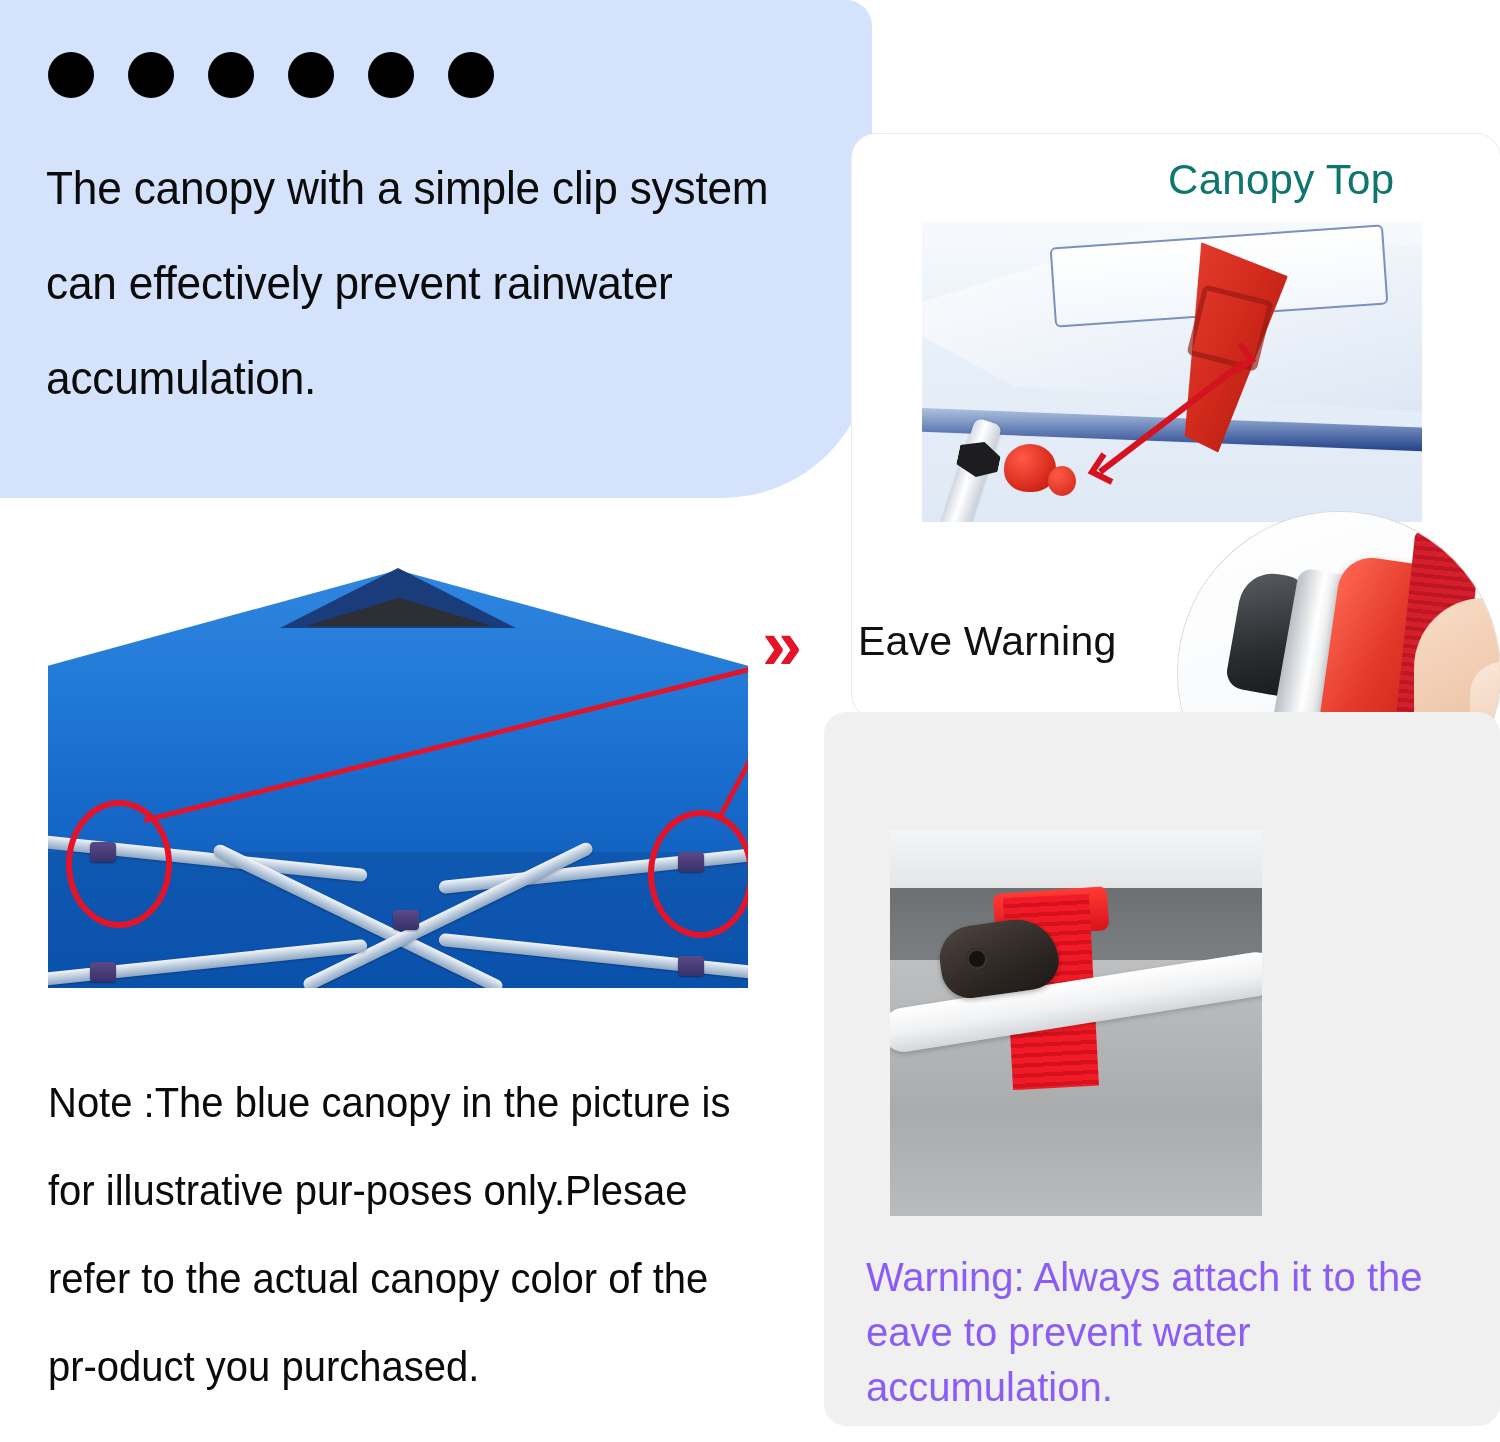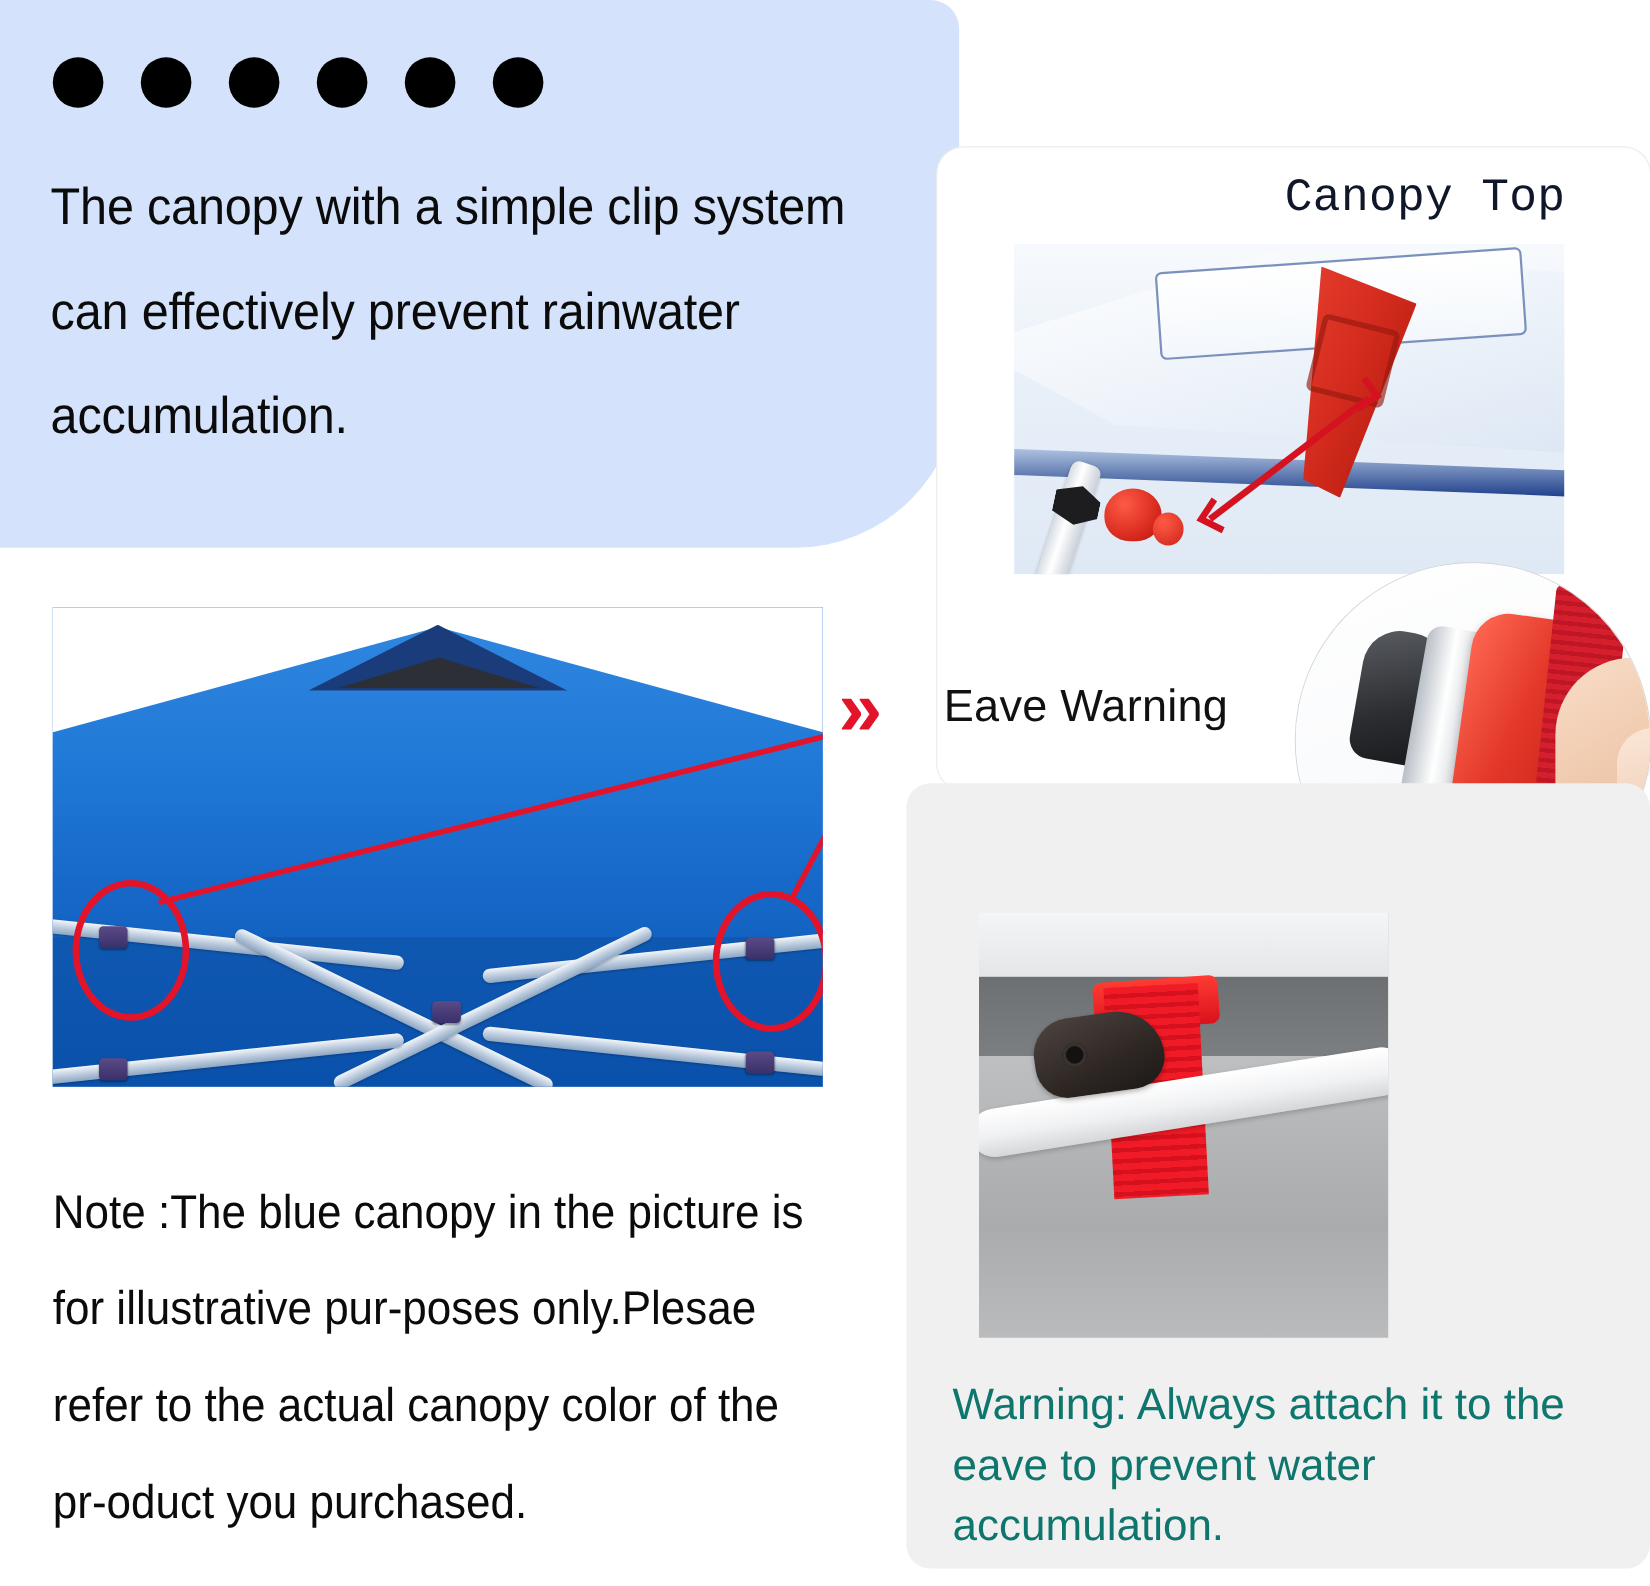--- a/index.html
+++ b/index.html
@@ -78,22 +78,22 @@
 
   
   .right-top-card{
     position:absolute;left:852px;top:134px;width:648px;height:584px;
     background:#ffffff;
     border-radius:24px;
     box-shadow:0 0 0 1px #ececec;
   }
   .label-canopy-top{
     position:absolute;left:1168px;top:156px;
-    font-family:Liberation Mono, monospace;
-    font-size:42px;color:#0f172a;letter-spacing:.3px;
+    font-family:Liberation Sans, sans-serif;
+    font-size:42px;color:#0f766e;letter-spacing:.3px;
   }
   .label-eave{
     position:absolute;left:858px;top:618px;
     font-family:"Liberation Sans",sans-serif;
     font-size:41px;color:#111;letter-spacing:.2px;
   }
 
   
   .top-photo{
     position:absolute;left:922px;top:222px;width:500px;height:300px;
@@ -218,21 +218,21 @@
     transform:rotate(-8deg);
     box-shadow:0 2px 5px rgba(0,0,0,.3);
   }
   .bp-buckle-hole{
     position:absolute;left:76px;top:118px;width:22px;height:22px;border-radius:50%;
     background:#141210;box-shadow:inset 0 0 0 3px #3a322e;
   }
   .warning-text{
     position:absolute;left:866px;top:1250px;width:600px;
     font-family:"Liberation Sans",sans-serif;
-    font-size:40px;line-height:55px;color:#0f766e;
+    font-size:40px;line-height:55px;color:#8b5cf6;
   }
 </style>
 </head>
 <body>
 
 <div class="stage">
 
   <div class="headline-card">
     <div class="dots-row">
       <span class="dot"></span>

